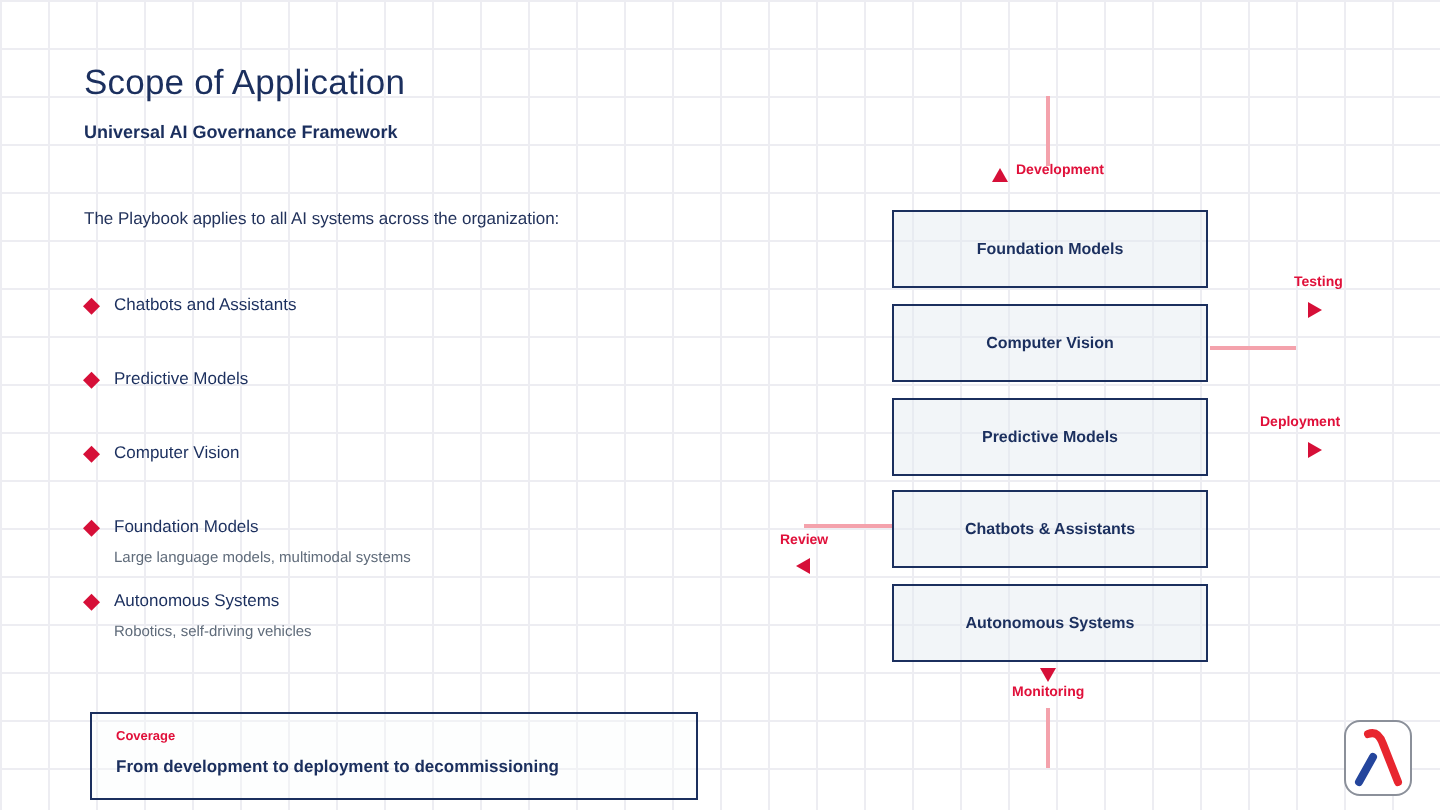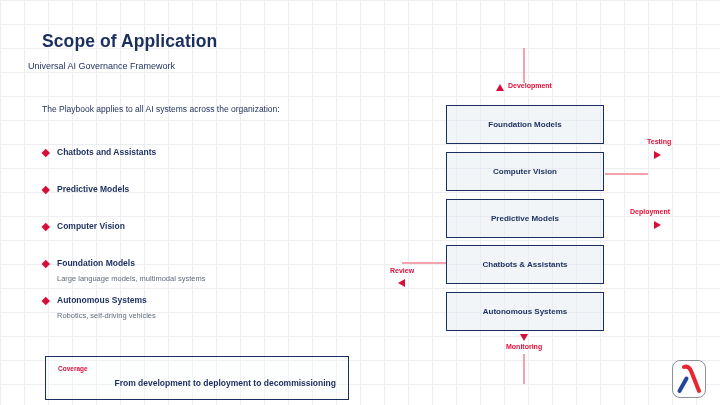--- a/index.html
+++ b/index.html
@@ -11,46 +11,46 @@
     background-image:
       linear-gradient(to right, #ededf2 1px, transparent 1px),
       linear-gradient(to bottom, #ededf2 1px, transparent 1px);
     background-size: 24px 24px;
     overflow: hidden;
     color: #1b2f5e;
   }
   .abs { position: absolute; }
 
   
-  .slide-title { left: 42px; top: 31px; font-size: 17.5px; font-weight: bold; color: #1b2f5e; letter-spacing: .1px; }
-  .slide-subtitle { left: 28px; top: 61px; font-size: 9px; font-weight: normal; color: #1b2f5e; }
+  .slide-title { left: 42px; top: 31px; font-size: 17.5px; font-weight: normal; color: #1b2f5e; letter-spacing: .1px; }
+  .slide-subtitle { left: 42px; top: 61px; font-size: 9px; font-weight: bold; color: #1b2f5e; }
 
   
   .intro { left: 42px; top: 104px; font-size: 8.5px; color: #23335c; }
   .intro b { font-weight: normal; }
 
   
   .systems { left: 42px; top: 147px; width: 310px; }
   .list-item { position: relative; height: 37px; padding-left: 15px; }
   .diamond {
     position: absolute; left: 1px; top: 3px;
     width: 5.5px; height: 5.5px; background: #d60f38;
     transform: rotate(45deg);
   }
-  .item-title { font-size: 8.5px; font-weight: bold; color: #1b2f5e; }
+  .item-title { font-size: 8.5px; font-weight: normal; color: #1b2f5e; }
   .item-desc { margin-top: 6px; font-size: 7.5px; color: #5f6b7a; }
 
   
   .coverage-box {
     left: 45px; top: 356px; width: 304px; height: 44px;
     border: 1.5px solid #1b2f5e; background: rgba(250,251,253,0.35);
     padding: 8px 12px;
   }
   .coverage-label { font-size: 6.5px; font-weight: bold; color: #e0103a; }
-  .coverage-text { margin-top: 6px; font-size: 8.5px; font-weight: bold; color: #1b2f5e; text-align: right; }
+  .coverage-text { margin-top: 6px; font-size: 8.5px; font-weight: bold; color: #1b2f5e; }
 
   
   .diag-box {
     left: 446px; width: 158px; height: 39px;
     border: 1.5px solid #1b2f5e; background: rgba(226,232,240,0.45);
     display: flex; align-items: center; justify-content: center;
   }
   .diag-box span { font-size: 8px; font-weight: bold; color: #1b2f5e; }
   .box-0 { top: 105px; } .box-1 { top: 152px; } .box-2 { top: 199px; }
   .box-3 { top: 245px; text-align: right; } .box-4 { top: 292px; }

